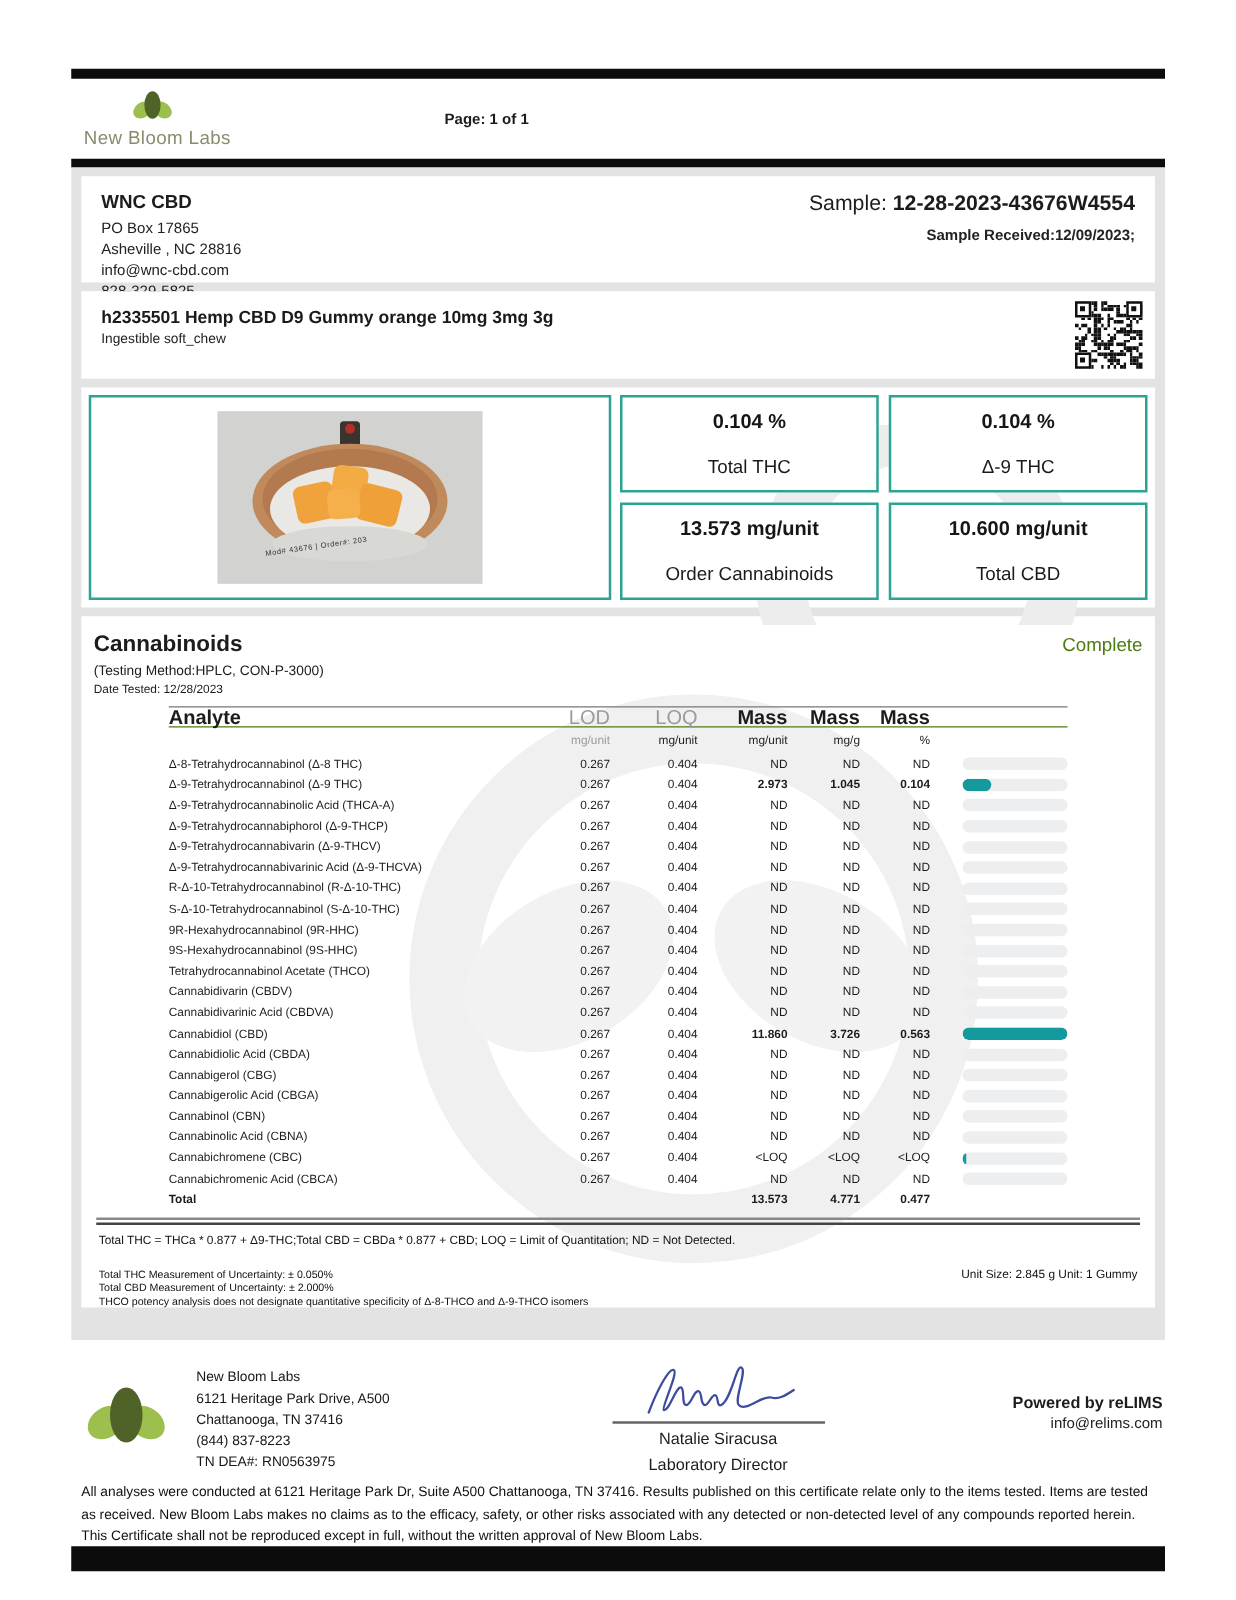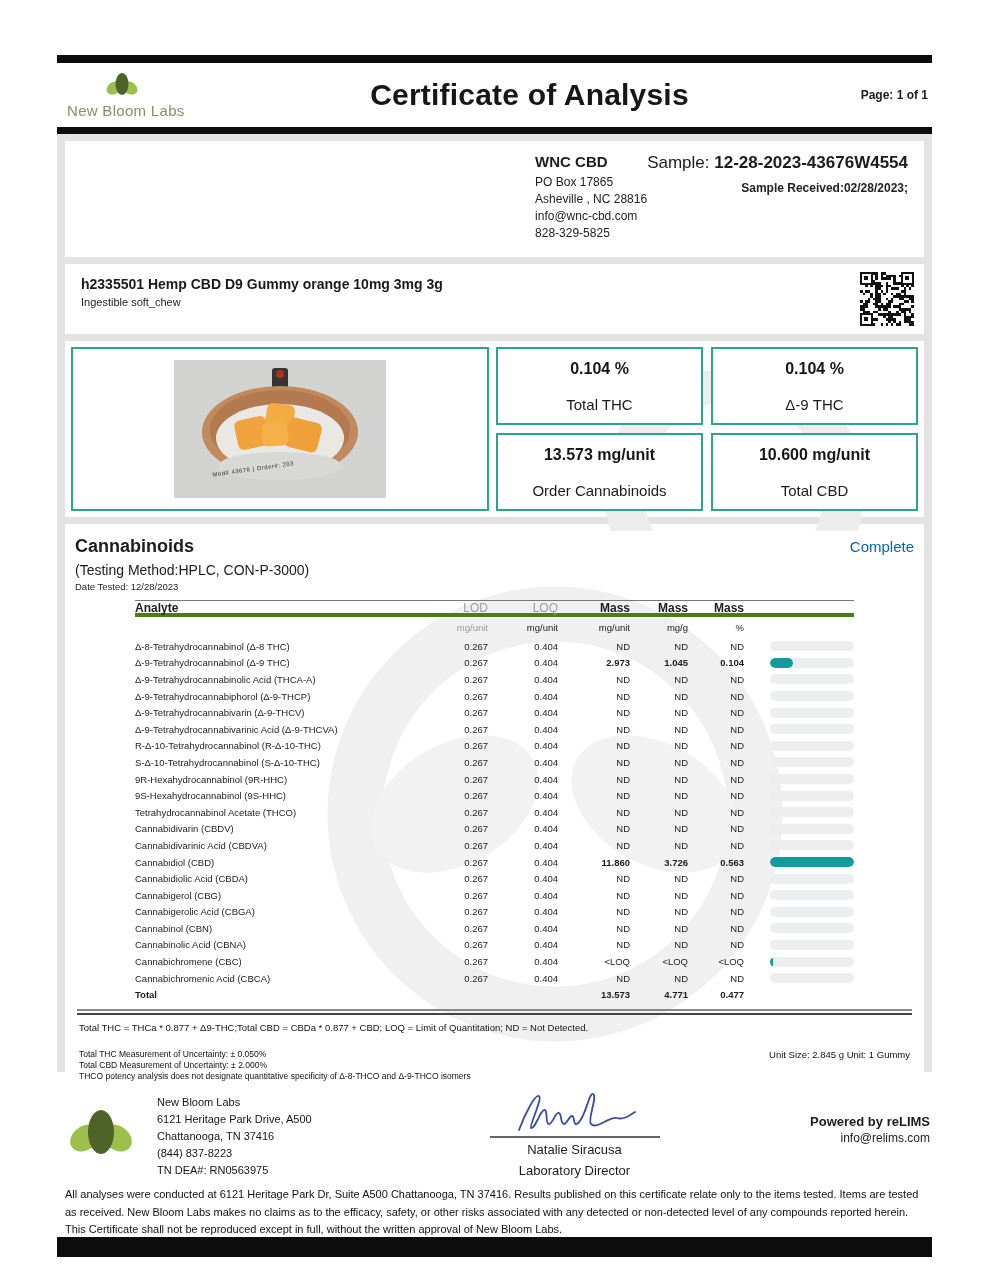--- a/index.html
+++ b/index.html
@@ -18,21 +18,21 @@
   .logo-block svg { margin-left:38px; }
   .logo-text { font-size:15px; color:#8b8b6e; letter-spacing:.3px; margin-top:1px; }
   .doc-title { flex:1; text-align:center; font-size:30px; font-weight:600; color:#161616; letter-spacing:.2px; }
   .page-label { width:150px; text-align:right; font-size:12px; font-weight:bold; padding-right:4px; }
 
   
   .band { top:134px; height:938px; background:#e3e3e3; padding:7px 8px; }
   .card { background:#fff; position:relative; }
   .card + .card { margin-top:7px; }
 
-  .card-client { height:116px; display:flex; justify-content:flex-end; padding:12px 16px 0 16px; }
+  .card-client { height:85px; display:flex; justify-content:space-between; padding:12px 16px 0 16px; }
   .client-name { font-size:15px; font-weight:bold; margin-bottom:4px; }
   .client-line { font-size:12px; line-height:17px; color:#222; }
   .sample-block { text-align:right; }
   .sample-id-line { font-size:17px; margin-bottom:6px; }
   .sample-id { font-weight:bold; }
   .sample-line { font-size:12px; font-weight:bold; line-height:19px; color:#222; }
 
   .card-product { height:70px; padding:12px 16px 0 16px; }
   .product-name { font-size:14px; font-weight:bold; color:#1a1a1a; }
   .product-type { font-size:11px; margin-top:4px; }
@@ -48,29 +48,29 @@
                display:flex; align-items:center; justify-content:center; }
   .results-grid { flex:1; display:grid; grid-template-columns:1fr 1fr; grid-template-rows:1fr 1fr; gap:8px; }
   .result-box { border:2px solid #2da391; background:#fff; display:flex; flex-direction:column;
                 align-items:center; justify-content:center; gap:18px; }
   .result-value { font-size:16px; font-weight:bold; color:#161616; }
   .result-label { font-size:15px; color:#1b1b1b; }
 
   .card-cann { height:553px; padding:12px 10px 0 10px; }
   .cann-head { display:flex; justify-content:space-between; align-items:baseline; }
   .cann-title { font-size:18px; font-weight:bold; }
-  .cann-status { font-size:15px; color:#0369a1; }
-  .cann-method { font-size:14px; margin-top:5px; }
+  .cann-status { font-size:15px; color:#4d7c0f; }
+  .cann-method { font-size:11px; margin-top:5px; }
   .cann-date { font-size:9.5px; margin-top:3px; }
 
   .tbl { margin:8px 60px 0 60px; position:relative; z-index:2; }
   .trow { display:grid; grid-template-columns:1fr 64px 70px 72px 58px 56px 26px 84px;
           align-items:center; height:16.6px; font-size:9.5px; }
   .trow .c { text-align:right; }
-  .thead-row { height:17px; border-top:1px solid #777; border-bottom:4px solid #4d7c0f; font-size:12px; }
+  .thead-row { height:17px; border-top:1px solid #777; border-bottom:1px solid #4d7c0f; font-size:16px; }
   .thead-row .h { text-align:right; font-weight:bold; }
   .h-gray { color:#9a9aa0; font-weight:normal !important; }
   .units-row { height:21px; font-size:9.5px; color:#222; }
   .u-gray { color:#9a9aa0; }
   .bar-cell { position:relative; height:10px; background:#eceef0; border-radius:5px; overflow:hidden; grid-column:8; }
   .bar-fill { position:absolute; left:0; top:0; bottom:0; background:#149a9c; border-radius:5px; }
   .total-row { font-weight:bold; }
 
   .foot-sep { margin:6px 2px 0 2px; height:6px; border-top:2px solid #888; border-bottom:2px solid #444; }
   .footnote { font-size:9.5px; margin:7px 4px 0 4px; color:#111; }
@@ -106,39 +106,38 @@
 
   <div class="inner header">
     <div class="logo-block">
       <svg width="34" height="30" viewBox="0 0 34 30">
         <ellipse cx="9" cy="17" rx="8" ry="6" transform="rotate(-35 9 17)" fill="#9dbf4e"></ellipse>
         <ellipse cx="25" cy="17" rx="8" ry="6" transform="rotate(35 25 17)" fill="#9dbf4e"></ellipse>
         <ellipse cx="17" cy="13" rx="6.5" ry="11" fill="#4f6328"></ellipse>
       </svg>
       <span class="logo-text">New Bloom Labs</span>
     </div>
-    <div class="doc-title">Certificate of Analysis</div>
     <div class="page-label">Page: 1 of 1</div>
   </div>
 
   <div class="rule-black" id="rule-mid"></div>
 
   <div class="inner band">
 
     <div class="card card-client">
       <div>
         <div class="client-name">WNC CBD</div>
         <div class="client-line">PO Box 17865</div>
         <div class="client-line">Asheville , NC 28816</div>
         <div class="client-line">info@wnc-cbd.com</div>
         <div class="client-line">828-329-5825</div>
       </div>
       <div class="sample-block">
         <div class="sample-id-line"><span>Sample: </span><span class="sample-id">12-28-2023-43676W4554</span></div>
-        <div class="sample-line">Sample Received:02/28/2023;</div>
+        <div class="sample-line">Sample Received:12/09/2023;</div>
       </div>
     </div>
 
     <div class="card card-product">
       <div class="product-name">h2335501 Hemp CBD D9 Gummy orange 10mg 3mg 3g</div>
       <div class="product-type">Ingestible soft_chew</div>
       <div class="qr" id="qr">
         <span class="finder f1"></span>
           <span class="finder f2"></span>
           <span class="finder f3"></span>

